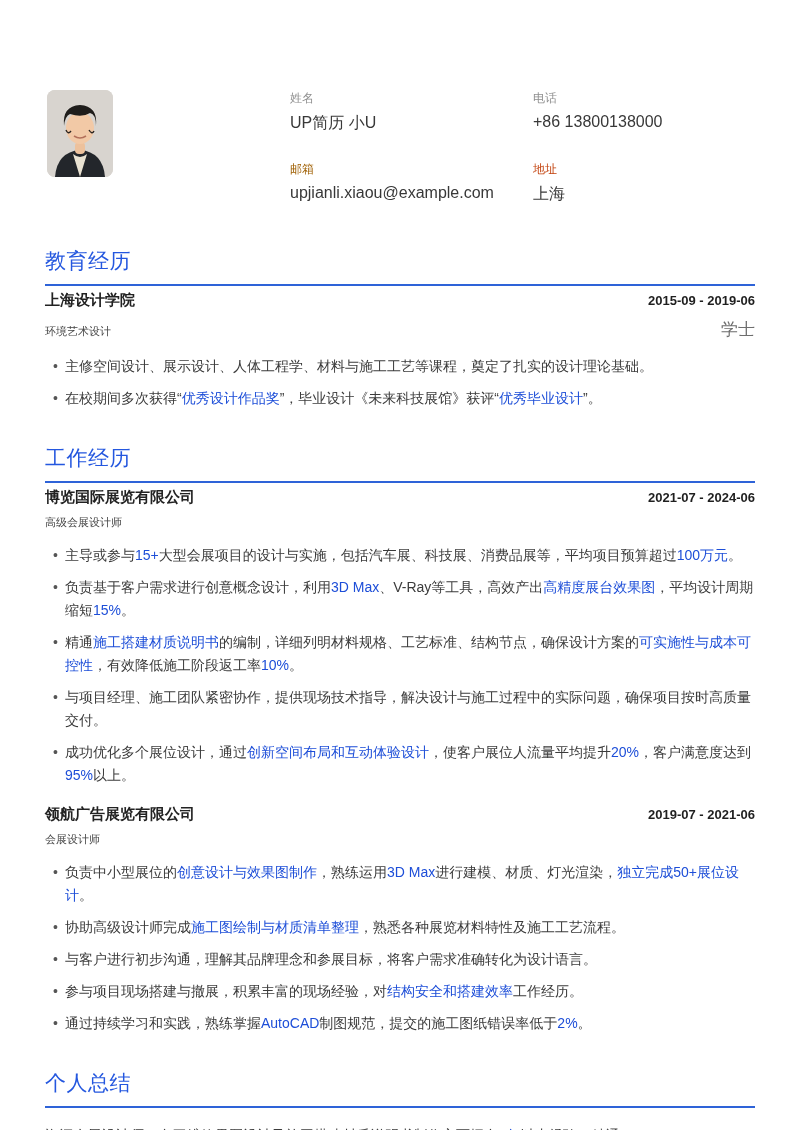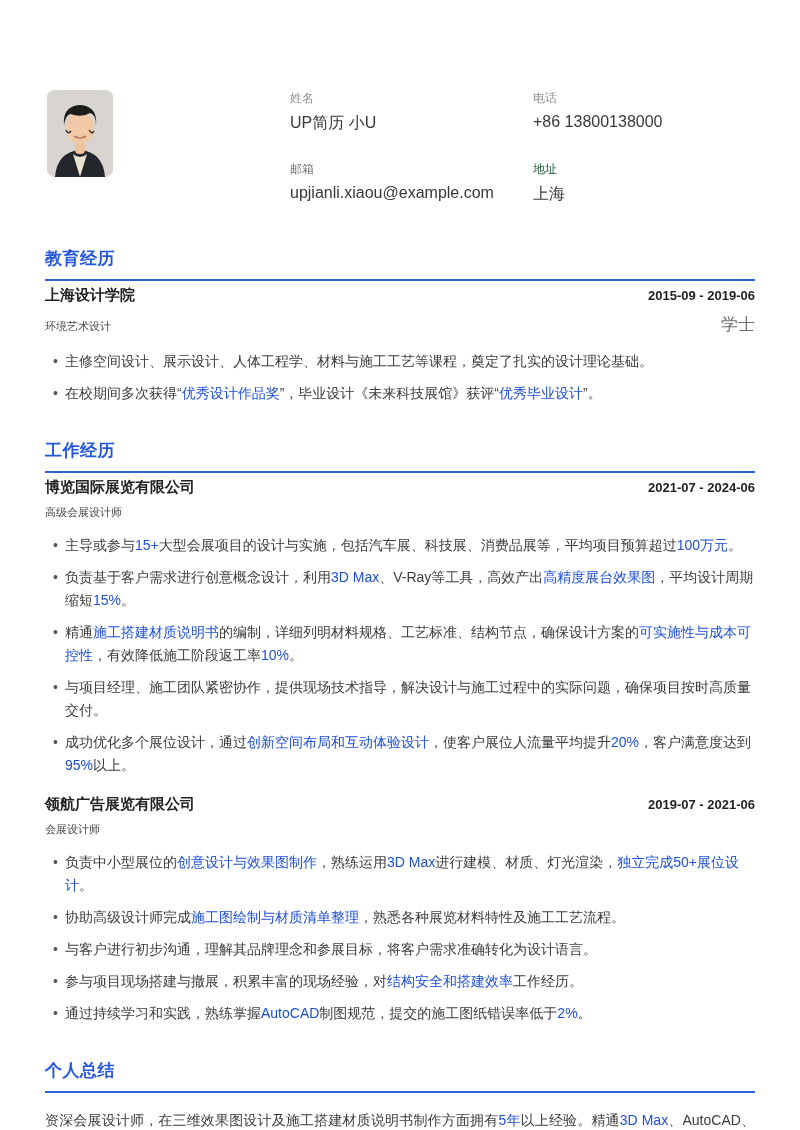--- a/index.html
+++ b/index.html
@@ -11,21 +11,21 @@
   .header { padding-top:90px; display:flex; align-items:flex-start; }
   .photo { width:66px; height:87px; border-radius:8px; overflow:hidden; flex:none; margin-left:2px; background:#d8d4cf; }
   .photo svg { display:block; }
   .contact { margin-left:177px; display:grid; grid-template-columns:243px auto; row-gap:27px; }
   .field .label { font-size:12px; color:#8f8f8f; margin-bottom:6px; }
   .field .value { font-size:16px; color:#383838; }
 
   
   .section { margin-top:34px; }
   .section.first { margin-top:42px; }
-  .section-title { font-size:17px; font-weight:700; letter-spacing:0.5px; }
+  .section-title { font-size:21px; font-weight:400; letter-spacing:0.5px; }
   .rule { height:2px; margin-top:9px; }
 
   .entry { margin-top:5px; }
   .entry + .entry { margin-top:18px; }
   .entry-head { display:flex; justify-content:space-between; align-items:baseline; }
   .org { font-size:15px; font-weight:700; color:#222222; }
   .date { font-size:13px; font-weight:700; color:#1f1f1f; white-space:nowrap; }
   .entry-sub { display:flex; justify-content:space-between; align-items:baseline; margin-top:8px; }
   .position { font-size:11px; color:#454545; }
   .note { font-size:17px; color:#6e6e6e; }
@@ -60,25 +60,25 @@
     <div class="contact" id="contact-grid">
         <div class="field">
           <div class="label" style="color: rgb(143, 143, 143);">姓名</div>
           <div class="value">UP简历 小U</div>
         </div>
         <div class="field">
           <div class="label" style="color: rgb(143, 143, 143);">电话</div>
           <div class="value">+86 13800138000</div>
         </div>
         <div class="field">
-          <div class="label" style="color: #737373;">邮箱</div>
+          <div class="label" style="color: #a16207;">邮箱</div>
           <div class="value">upjianli.xiaou@example.com</div>
         </div>
         <div class="field">
-          <div class="label" style="color: #14532d;">地址</div>
+          <div class="label" style="color: #c2410c;">地址</div>
           <div class="value">上海</div>
         </div>
       </div>
   </div>
 
   <div id="sections-root">
       <section class="section first">
         <div class="section-title" style="color: rgb(36, 87, 223);">教育经历</div>
         <div class="rule" style="background: rgb(46, 99, 216);"></div>
         <div class="entry">

